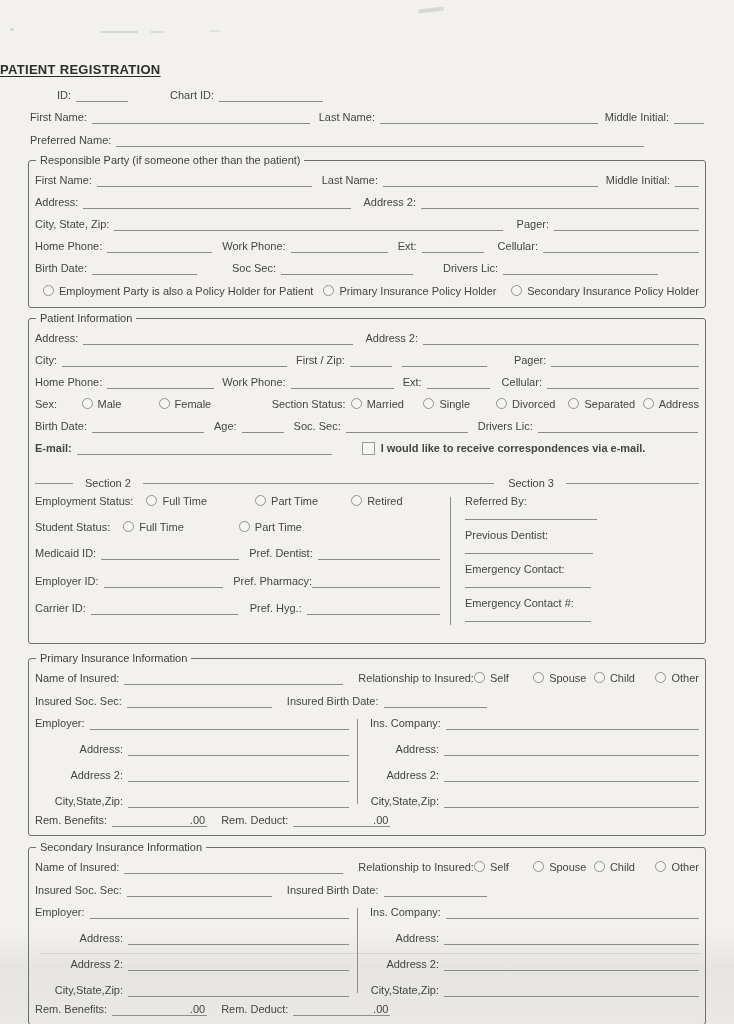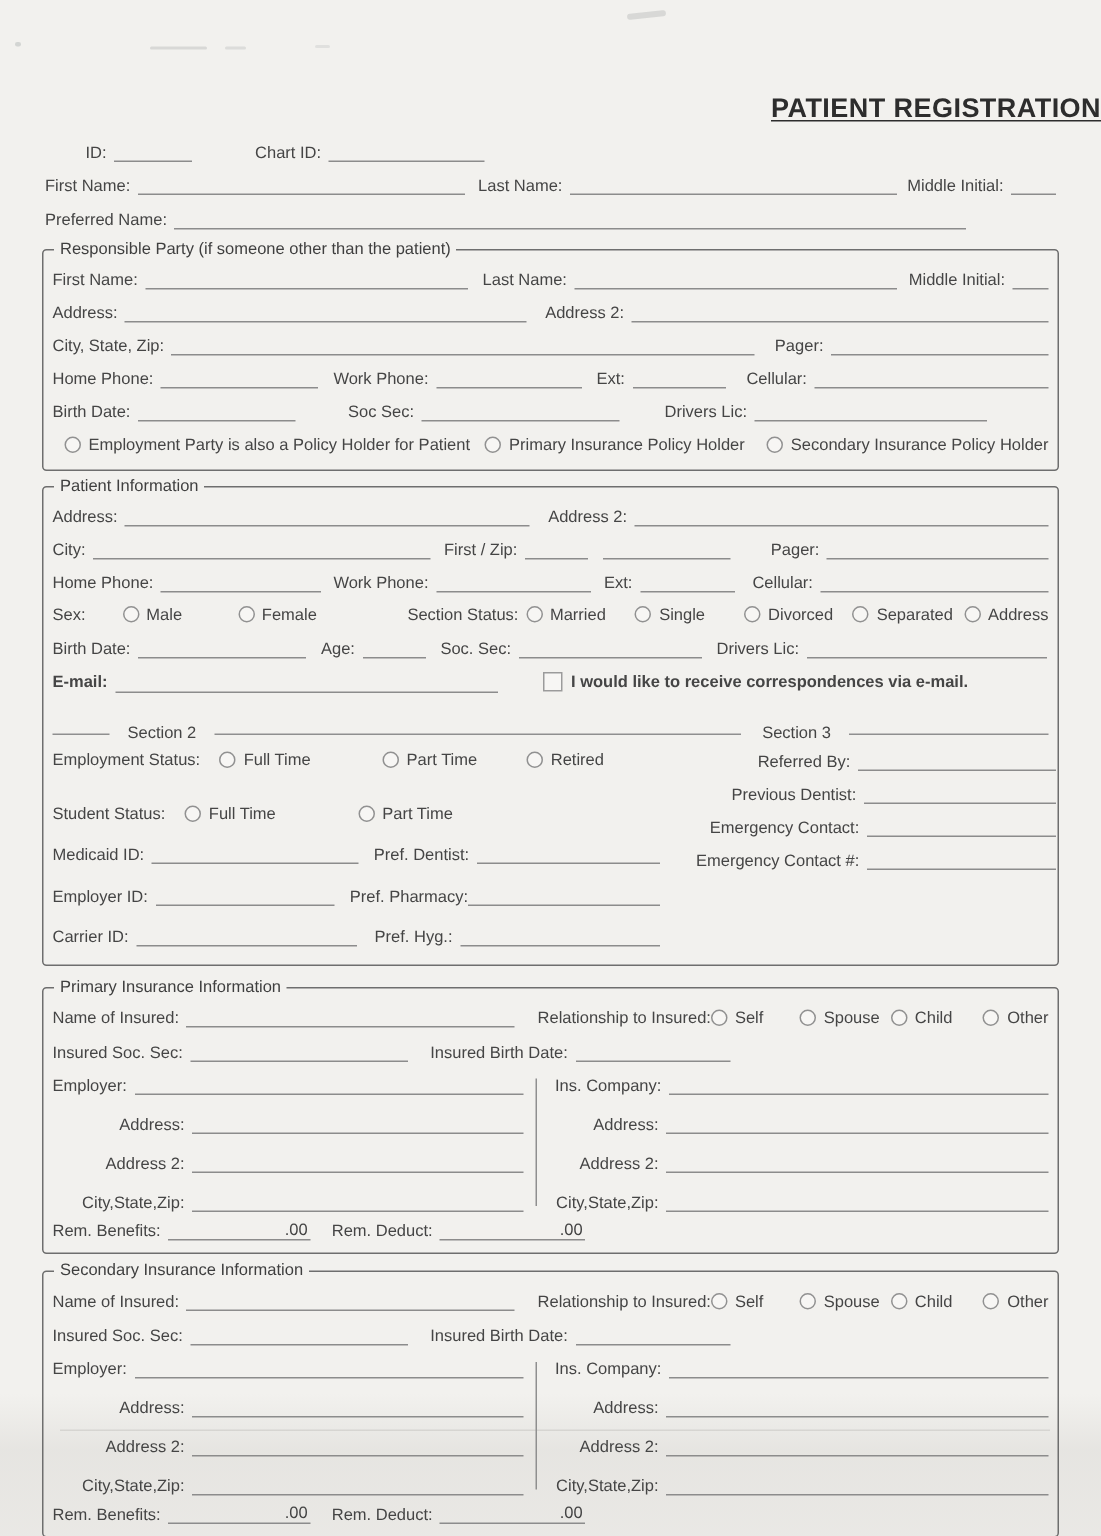--- a/index.html
+++ b/index.html
@@ -20,45 +20,45 @@
   .scan-bottom{position:absolute;left:0;right:0;bottom:0;height:95px;
     background:linear-gradient(180deg, rgba(210,208,204,0) 0%, rgba(208,206,202,.35) 40%, rgba(214,212,208,.3) 100%);}
   .scan-streak{position:absolute;top:953px;left:40px;width:660px;height:1px;background:#d8d7d4;}
   .smudge{position:absolute;background:#9aA0a0;opacity:.35;border-radius:2px;}
   .sm1{top:28px;left:10px;width:4px;height:3px;}
   .sm2{top:31px;left:100px;width:38px;height:2px;opacity:.3;}
   .sm3{top:31px;left:150px;width:14px;height:2px;opacity:.25;}
   .sm4{top:30px;left:210px;width:10px;height:2px;opacity:.2;}
   .sm5{top:8px;left:418px;width:26px;height:4px;opacity:.3;border-radius:3px;transform:rotate(-6deg);}
 
-  .title{margin-top:62px;text-align:right;font-weight:bold;font-size:18px;color:#2d2d2d;letter-spacing:.3px;padding-left:40px;}
+  .title{margin-top:62px;text-align:left;font-weight:bold;font-size:13px;color:#2d2d2d;letter-spacing:.3px;}
   .title span{text-decoration:underline;text-underline-offset:2px;}
 
-  .row{display:flex;align-items:center;white-space:nowrap;}
+  .row{display:flex;align-items:flex-start;white-space:nowrap;}
   .lb{padding-right:5px;}
   .bl{border-bottom:1px solid var(--line);height:13px;display:inline-block;}
   .f1{flex:1;}
   .hx{margin-left:30px;margin-right:30px;}
 
   
   .fs{position:relative;border:1px solid var(--border);border-radius:3px;margin:0 28px;padding:13px 6px 10px 6px;}
   .lg{position:absolute;top:-7px;left:7px;background:var(--paper);padding:0 4px;color:#3f3f3f;}
 
   .rd{width:11px;height:11px;border:1px solid #919191;border-radius:50%;background:#f7f6f4;flex:0 0 auto;margin:0 5px 1px 0;}
   .cb{width:13px;height:13px;border:1px solid #9b9b9b;background:#f7f6f4;flex:0 0 auto;margin:0 6px 0 0;}
   .mb9{margin-bottom:9px;}
   .mb10{margin-bottom:10px;}
 
   .hline{height:7px;border-bottom:1px solid #8f8f8f;display:inline-block;}
   .vdiv{width:1px;background:#8f8f8f;}
 
   .cols{display:flex;margin-top:4px;}
   .s2col{width:415px;padding-right:10px;}
   .s3col{flex:1;padding-left:14px;}
-  .s3col .row{margin-bottom:9px;}
+  .s3col .row{margin-bottom:9px;flex-direction:column;}
   .s3lab{flex:1;text-align:right;padding-right:5px;}
 
   .inscols{display:flex;margin-top:2px;}
   .insleft{width:322px;padding-right:8px;}
   .insright{flex:1;padding-left:12px;}
   .inslab{width:93px;text-align:right;padding-right:5px;flex:0 0 auto;}
   .inslabR{width:74px;text-align:right;padding-right:5px;flex:0 0 auto;}
   .insrow{margin-bottom:13px;}
   .cents{text-align:right;font-size:11px;color:var(--ink);padding-right:2px;}
 </style>
@@ -259,21 +259,21 @@
     <span class="hline" style="width:38px;margin-bottom:5px;"></span>
     <span style="padding:0 12px;">Section 2</span>
     <span class="hline f1" style="margin-bottom:5px;"></span>
     <span style="padding:0 12px 0 14px;">Section 3</span>
     <span class="hline" style="width:133px;margin-bottom:5px;"></span>
   </div>
 
   <div class="cols">
 
     <div class="s2col">
-      <div class="row" style="margin-bottom:24px;">
+      <div class="row" style="margin-bottom:14px;">
         <span class="lb">Employment Status:</span>
         <span style="width:8px;"></span>
         <span class="rd"></span>
         <span>Full Time</span>
         <span style="width:48px;"></span>
         <span class="rd"></span>
         <span>Part Time</span>
         <span style="width:33px;"></span>
         <span class="rd"></span>
         <span>Retired</span>

